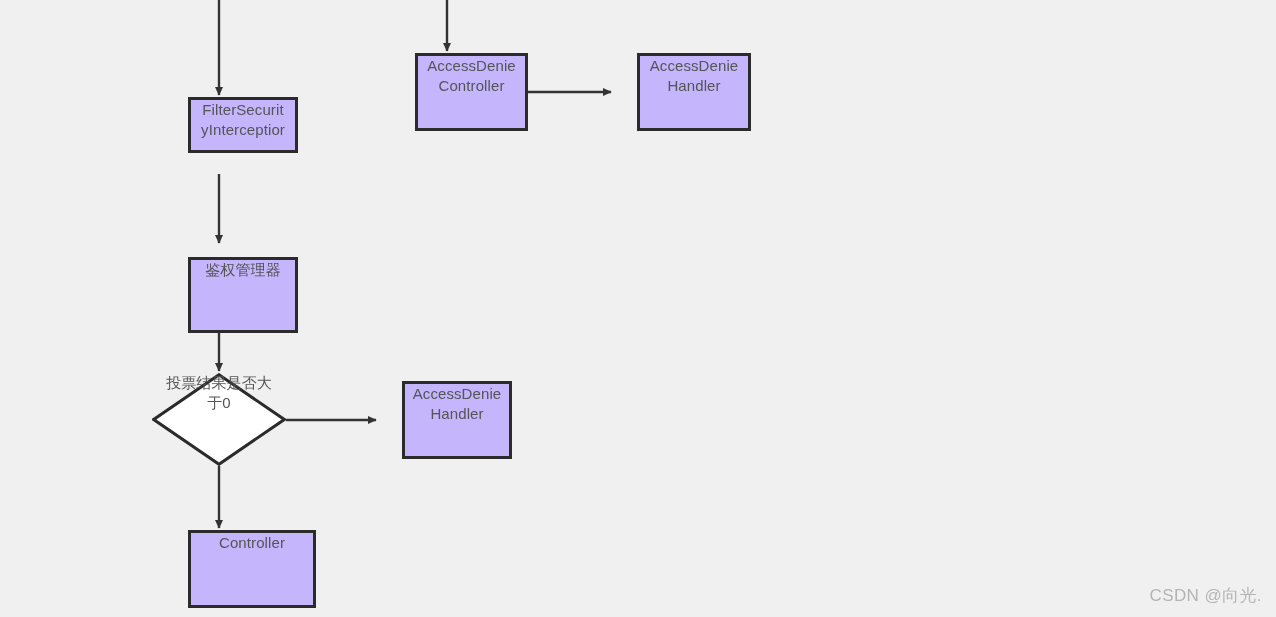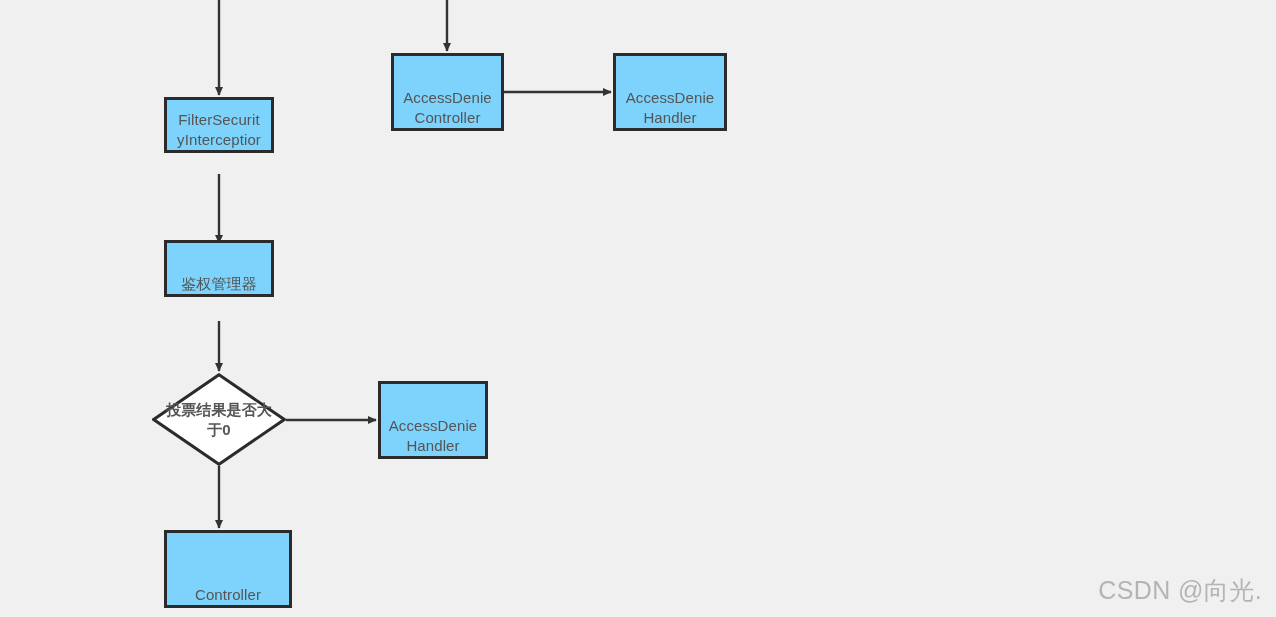--- a/index.html
+++ b/index.html
@@ -26,65 +26,64 @@
     height: 617px;
   }
 
   
   .node {
     position: absolute;
     box-sizing: border-box;
     z-index: 2;
   }
   .node.box {
-    background: #7dd3fc;
+    background: #c4b5fd;
     border: 3px solid #2b2b2b;
     display: flex;
-    align-items: flex-end;
+    align-items: flex-start;
     justify-content: center;
     overflow: hidden;
+    margin-left: 24px;
   }
   .node .label {
     color: #555555;
     font-size: 15px;
     line-height: 20px;
     text-align: center;
     white-space: nowrap;
     letter-spacing: 0.1px;
   }
   .node .label .l2 {
     display: block;
   }
 
   
   .node.diamond {
     display: flex;
-    align-items: center;
     justify-content: center;
-    font-weight: bold;
   }
   .node.diamond .dshape {
     position: absolute;
     left: 0;
     top: 0;
     width: 100%;
     height: 100%;
   }
   .node.diamond .label {
     position: relative;
     z-index: 3;
   }
 
   
   #watermark {
     position: absolute;
     right: 14px;
     bottom: 10px;
     color: #b4b4b4;
-    font-size: 25px;
+    font-size: 17px;
     letter-spacing: 0.4px;
     z-index: 5;
     user-select: none;
   }
 </style>
 </head>
 <body>
 
 <div id="canvas">
 
@@ -124,21 +123,21 @@
     </div>
   </div>
 
   <div class="node box" style="left:613px; top:53px; width:114px; height:78px;">
     <div class="label">
       <span>AccessDenie</span>
       <span class="l2">Handler</span>
     </div>
   </div>
 
-  <div class="node box" style="left:164px; top:240px; width:110px; height:57px;">
+  <div class="node box" style="left:164px; top:257px; width:110px; height:76px;">
     <div class="label">
       <span>鉴权管理器</span>
     </div>
   </div>
 
   <div class="node diamond" style="left:152px; top:373px; width:134px; height:93px;">
     <svg class="dshape" viewBox="0 0 134 93" preserveAspectRatio="none">
       <polygon points="67,1.7 132.3,46.5 67,91.3 1.7,46.5" fill="#ffffff" stroke="#2b2b2b" stroke-width="3"></polygon>
     </svg>
     <div class="label">

